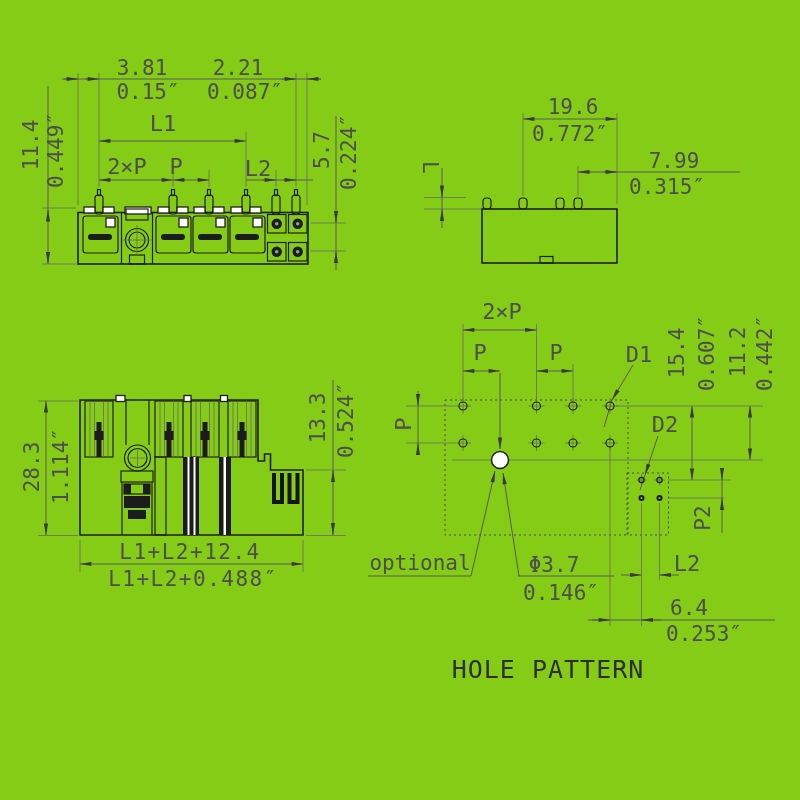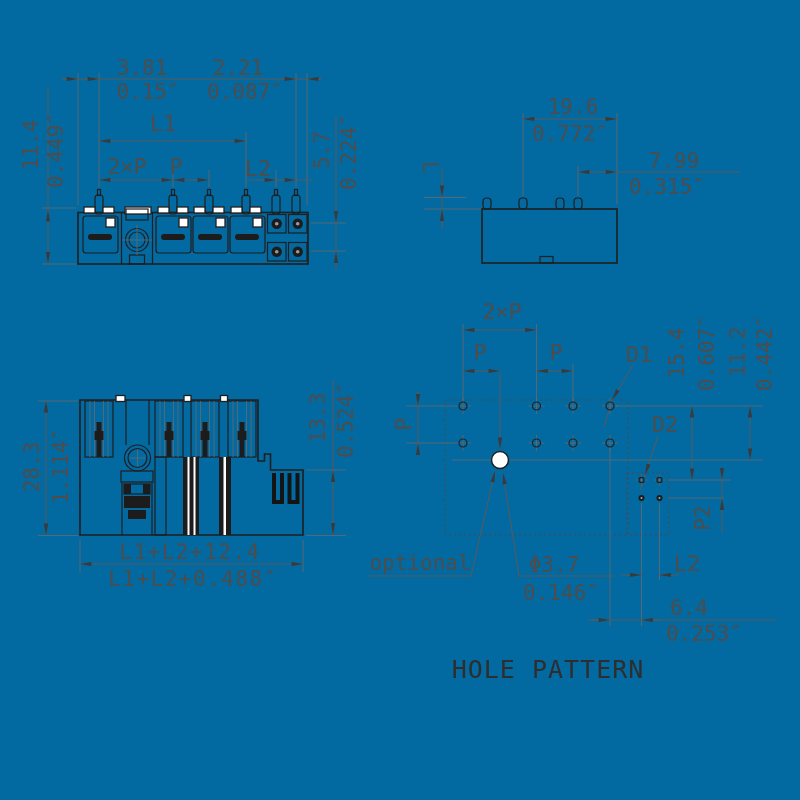--- a/index.html
+++ b/index.html
@@ -1,16 +1,16 @@
 <!DOCTYPE html>
 <html><head>
 <meta charset="utf-8">
 <style>
   html,body{margin:0;padding:0;background:#ffffff;}
-  #stage{position:relative;width:800px;height:800px;background:#0369a1;overflow:hidden;}
+  #stage{position:relative;width:800px;height:800px;background:#84cc16;overflow:hidden;}
   svg{display:block;}
   svg text{font-family:"DejaVu Sans Mono","Liberation Mono",monospace;fill:#4d4d4d;}
   .t21{font-size:21px;}
   .t22{font-size:22px;}
   .ls2{letter-spacing:1.5px;}
   .title{font-size:25px;fill:#2e2e2e;letter-spacing:1px;}
   .geo{stroke:#1f1f1f;fill:none;stroke-width:1.6;}
   .geo2{stroke:#1f1f1f;fill:none;stroke-width:1.2;}
   .geow{stroke:#1f1f1f;fill:#ffffff;stroke-width:1.3;}
   .dark{fill:#1c1c1c;stroke:none;}

